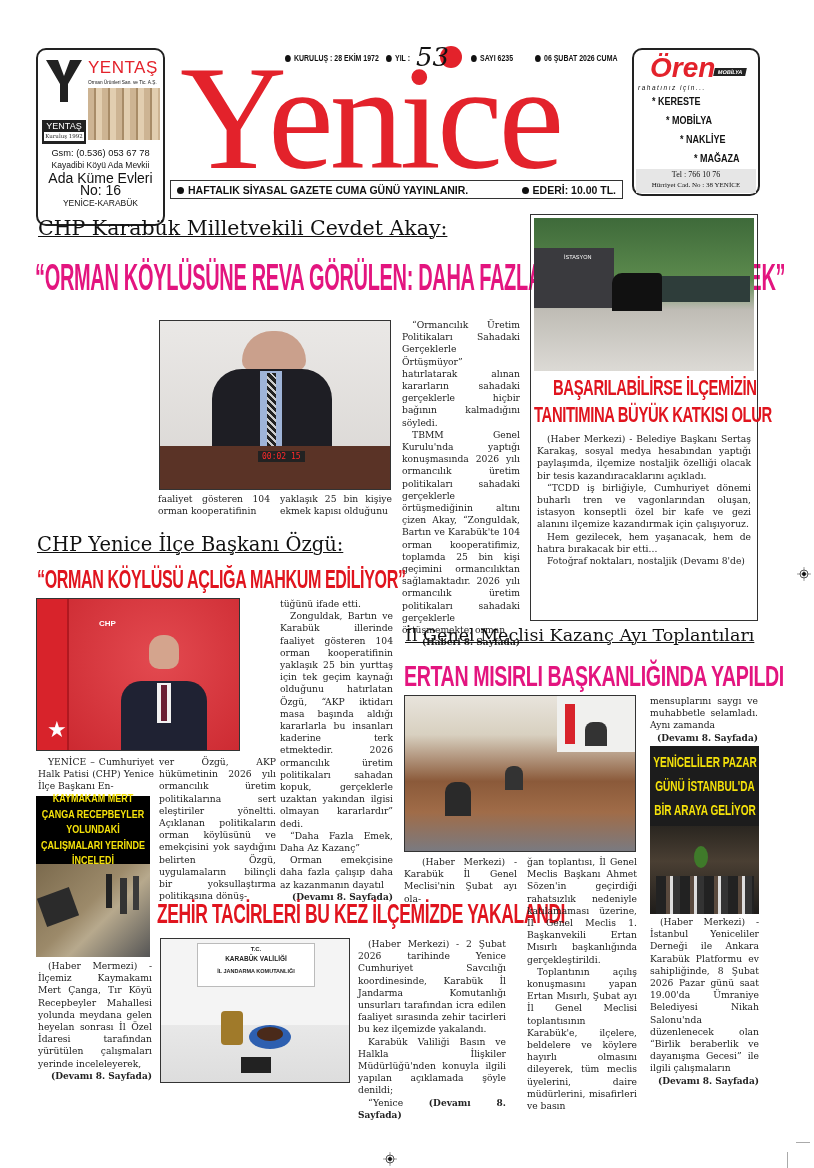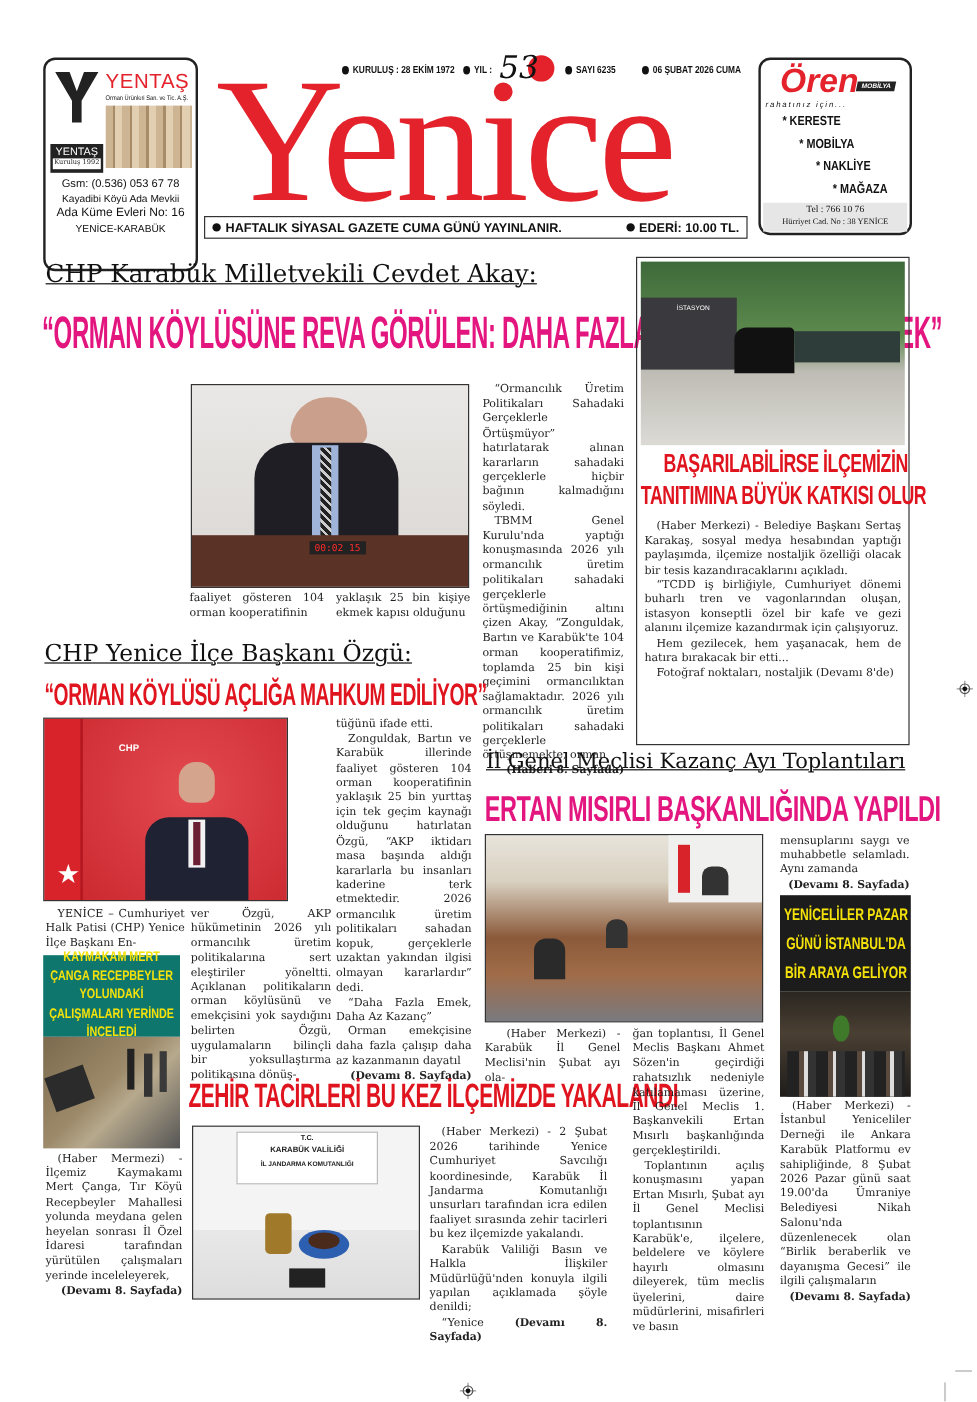--- a/index.html
+++ b/index.html
@@ -34,21 +34,21 @@
   <div class="abs sans" style="left:50px;top:8px;color:#e3222b;font-size:17px;letter-spacing:0.5px;">YENTAŞ</div>
   <div class="abs sans" style="left:50px;top:29px;font-size:5.6px;white-space:nowrap;transform:scaleX(.85);transform-origin:left top;">Orman Ürünleri San. ve Tic. A.Ş.</div>
   <div class="abs" style="left:50px;top:38px;width:72px;height:52px;background:repeating-linear-gradient(90deg,#cdb493 0 6px,#a88c68 6px 8px,#e2ceb0 8px 14px);"></div>
   <div class="abs" style="left:4px;top:70px;width:44px;height:24px;background:#222;color:#fff;text-align:center;">
     <div class="sans" style="font-size:9px;line-height:12px;">YENTAŞ</div>
     <div class="serif" style="font-size:5.5px;background:#fff;color:#222;margin:0 2px;line-height:9px;">Kuruluş 1992</div>
   </div>
   <div class="abs sans" style="left:0;top:97px;width:125px;text-align:center;font-size:9.3px;line-height:12.4px;">
     <div>Gsm: (0.536) 053 67 78</div>
     <div style="font-size:8.5px">Kayadibi Köyü Ada Mevkii</div>
-    <div style="font-size:10px">Ada Küme Evleri No: 16</div>
+    <div style="font-size:14px">Ada Küme Evleri No: 16</div>
     <div style="font-size:8.5px">YENİCE-KARABÜK</div>
   </div>
 </div>
 
 <div class="abs masthead" style="left:180px;top:44px;">Yenice</div>
 <div class="abs" style="left:440px;top:46px;width:22px;height:22px;border-radius:50%;background:#e3222b;"></div>
 
 <div class="abs meta" style="left:285px;top:53px;"><span class="dot"></span><span>KURULUŞ : 28 EKİM 1972</span></div>
 <div class="abs meta" style="left:386px;top:53px;"><span class="dot"></span><span>YIL :</span></div>
 <div class="abs serif" style="left:416px;top:42px;font-size:26px;font-style:italic;">53</div>
@@ -131,21 +131,21 @@
 <div class="abs body-text" style="left:38px;top:756px;width:116px;text-indent:10px;">YENİCE – Cumhuriyet Halk Patisi (CHP) Yenice İlçe Başkanı En-</div>
 <div class="abs body-text" style="left:159px;top:756px;width:117px;">ver Özgü, AKP hükümetinin 2026 yılı ormancılık üretim politikalarına sert eleştiriler yöneltti. Açıklanan politikaların orman köylüsünü ve emekçisini yok saydığını belirten Özgü, uygulamaların bilinçli bir yoksullaştırma politikasına dönüş-</div>
 <div class="abs body-text" style="left:280px;top:598px;width:113px;">
   <p style="text-indent:0">tüğünü ifade etti.</p>
   <p>Zonguldak, Bartın ve Karabük illerinde faaliyet gösteren 104 orman kooperatifinin yaklaşık 25 bin yurttaş için tek geçim kaynağı olduğunu hatırlatan Özgü, “AKP iktidarı masa başında aldığı kararlarla bu insanları kaderine terk etmektedir. 2026 ormancılık üretim politikaları sahadan kopuk, gerçeklerle uzaktan yakından ilgisi olmayan kararlardır” dedi.</p>
   <p>“Daha Fazla Emek, Daha Az Kazanç”</p>
   <p>Orman emekçisine daha fazla çalışıp daha az kazanmanın dayatıl</p>
   <span class="cont">(Devamı 8. Sayfada)</span>
 </div>
 
-<div class="abs" style="left:36px;top:796px;width:114px;height:68px;background:#0f766e;display:flex;align-items:center;justify-content:center;">
+<div class="abs" style="left:36px;top:796px;width:114px;height:68px;background:#000000;display:flex;align-items:center;justify-content:center;">
   <div style="color:#f5e20a;font-family:'Liberation Sans',sans-serif;font-weight:bold;font-size:11.5px;line-height:15.5px;text-align:center;transform:scaleX(.78);width:146px;flex-shrink:0;">KAYMAKAM MERT ÇANGA RECEPBEYLER YOLUNDAKİ ÇALIŞMALARI YERİNDE İNCELEDİ</div>
 </div>
 <div class="photo" style="left:36px;top:864px;width:114px;height:93px;border:none;background:linear-gradient(135deg,#7b6a4d,#9c8a6a 45%,#b7a98d 60%,#555 100%);">
   <div class="abs" style="left:5px;top:28px;width:34px;height:30px;background:#2b2b2b;transform:rotate(-20deg);"></div>
   <div class="abs" style="left:70px;top:10px;width:6px;height:34px;background:#222;"></div>
   <div class="abs" style="left:84px;top:14px;width:7px;height:36px;background:#333;"></div>
   <div class="abs" style="left:97px;top:12px;width:6px;height:34px;background:#3a3a3a;"></div>
 </div>
 <div class="abs body-text" style="left:38px;top:960px;width:114px;">
   <p>(Haber Mermezi) - İlçemiz Kaymakamı Mert Çanga, Tır Köyü Recepbeyler Mahallesi yolunda meydana gelen heyelan sonrası İl Özel İdaresi tarafından yürütülen çalışmaları yerinde inceleleyerek,</p>

